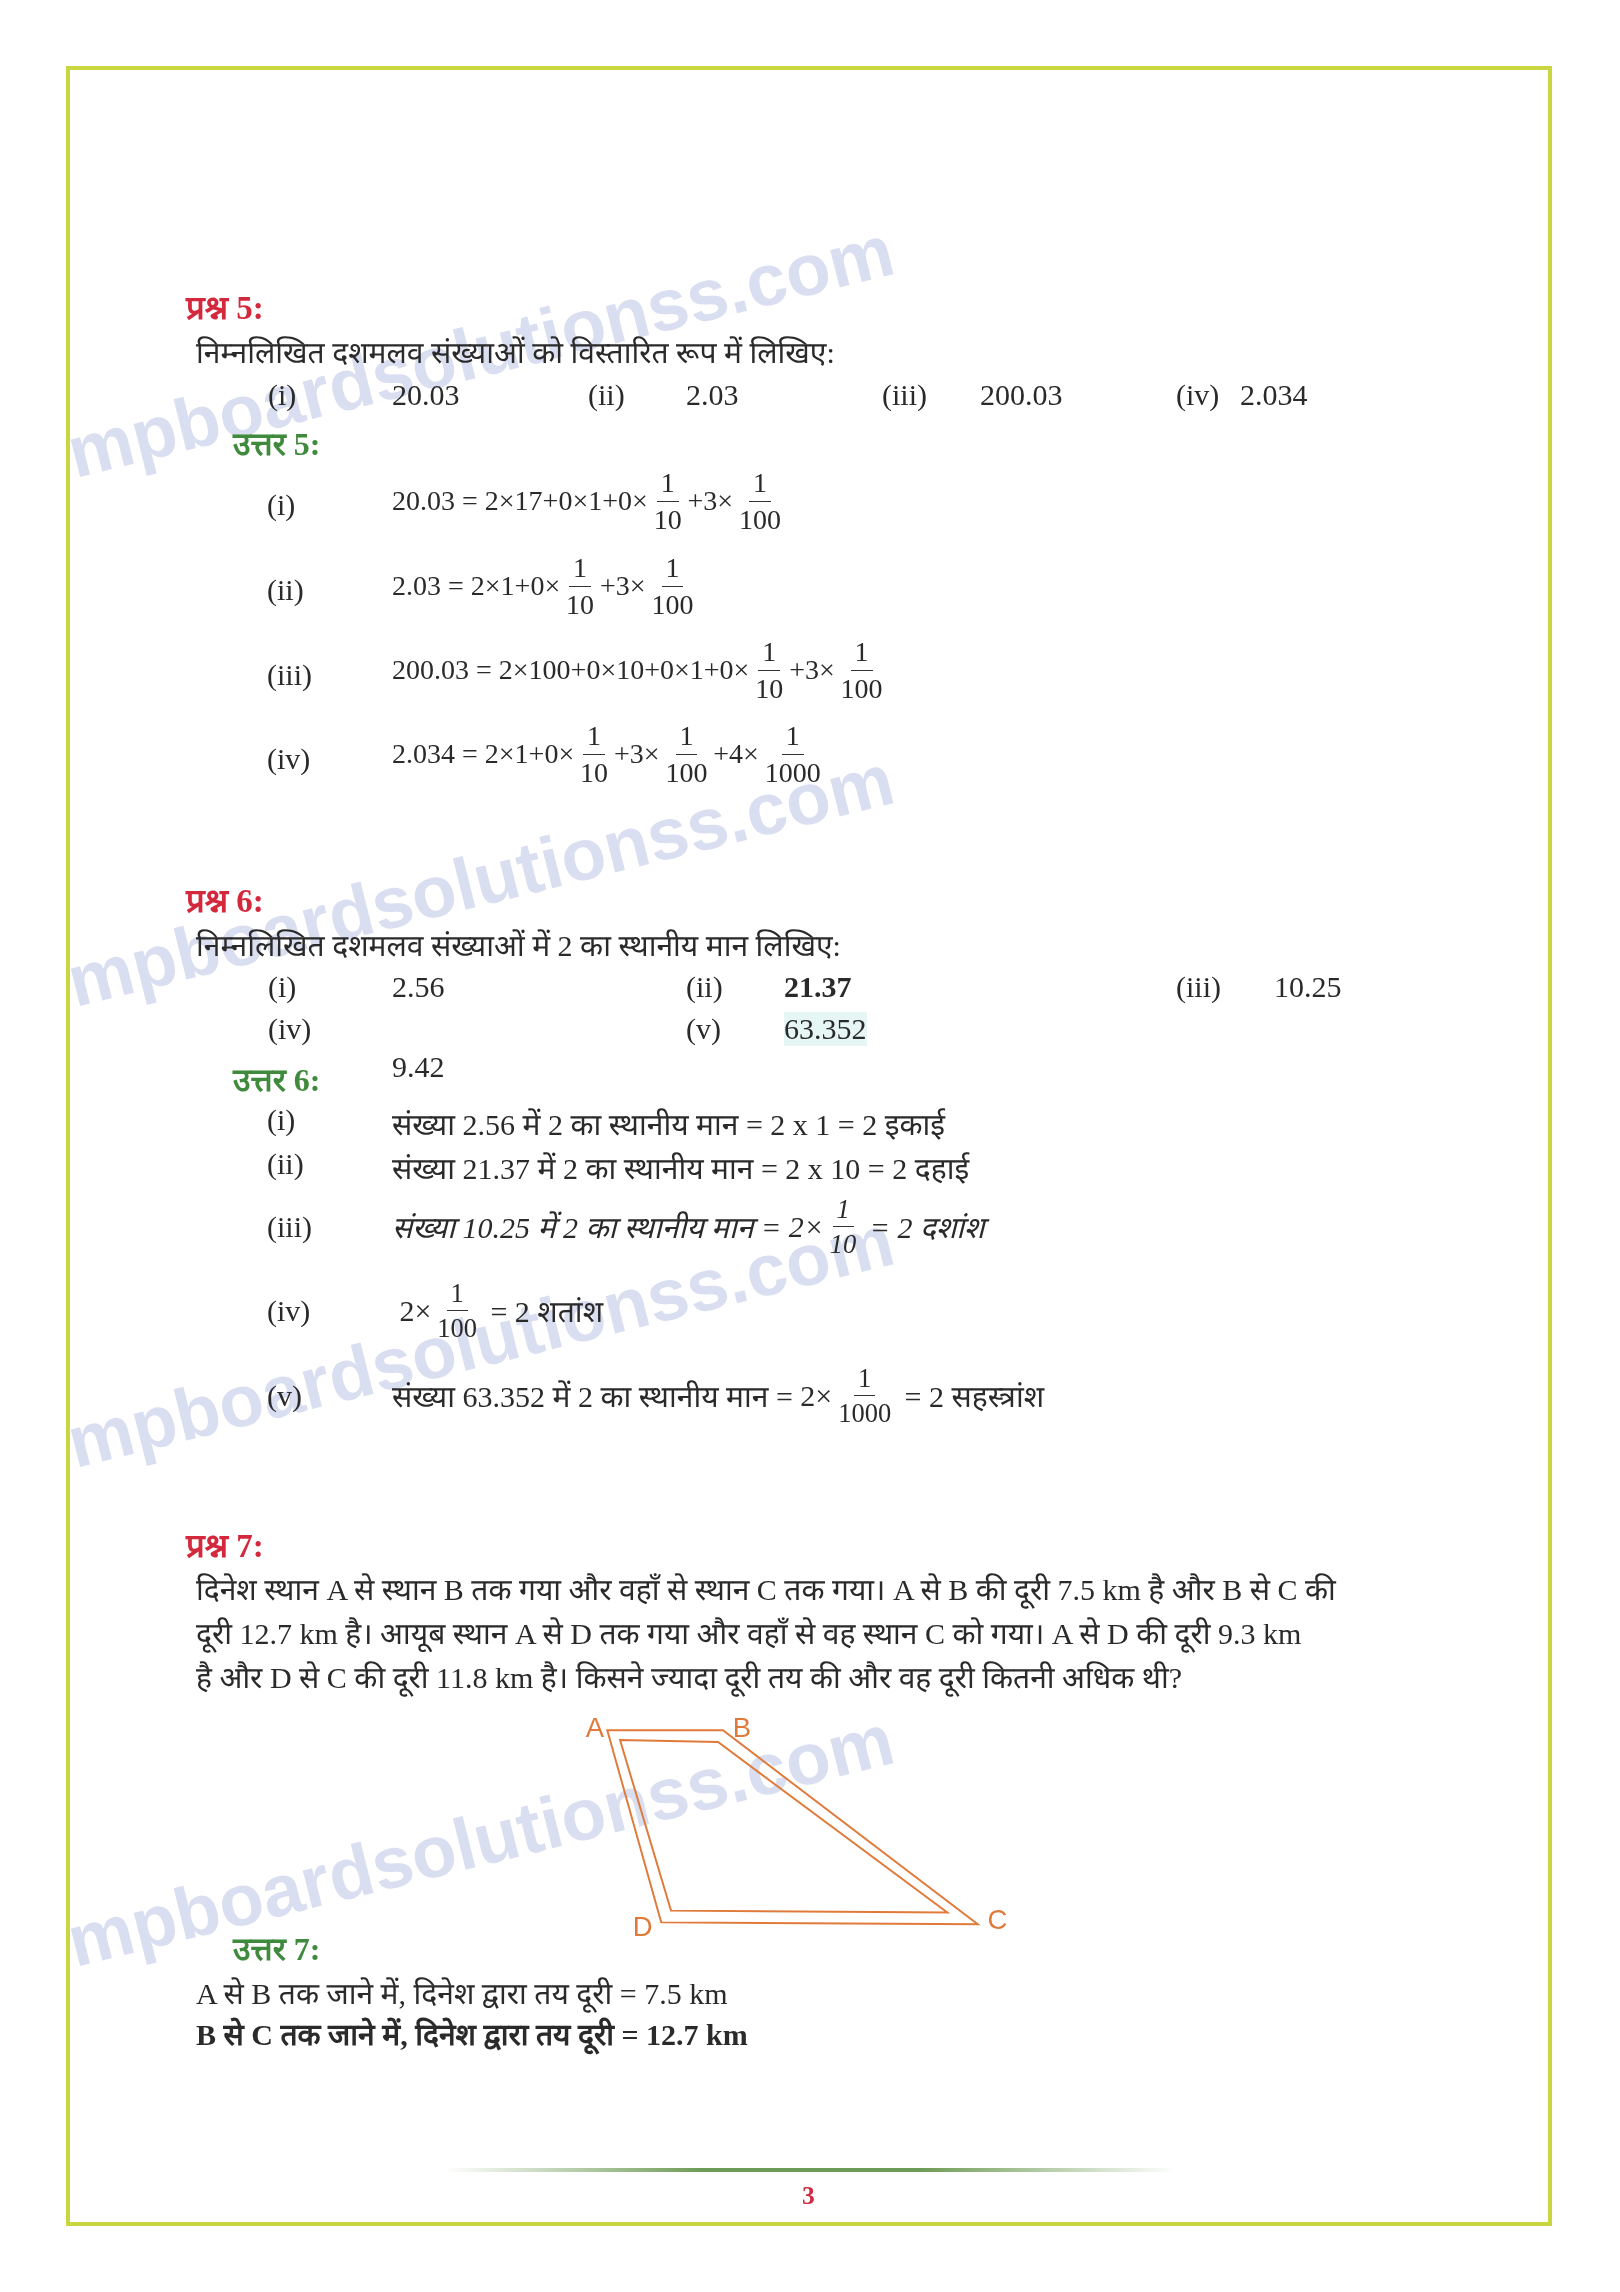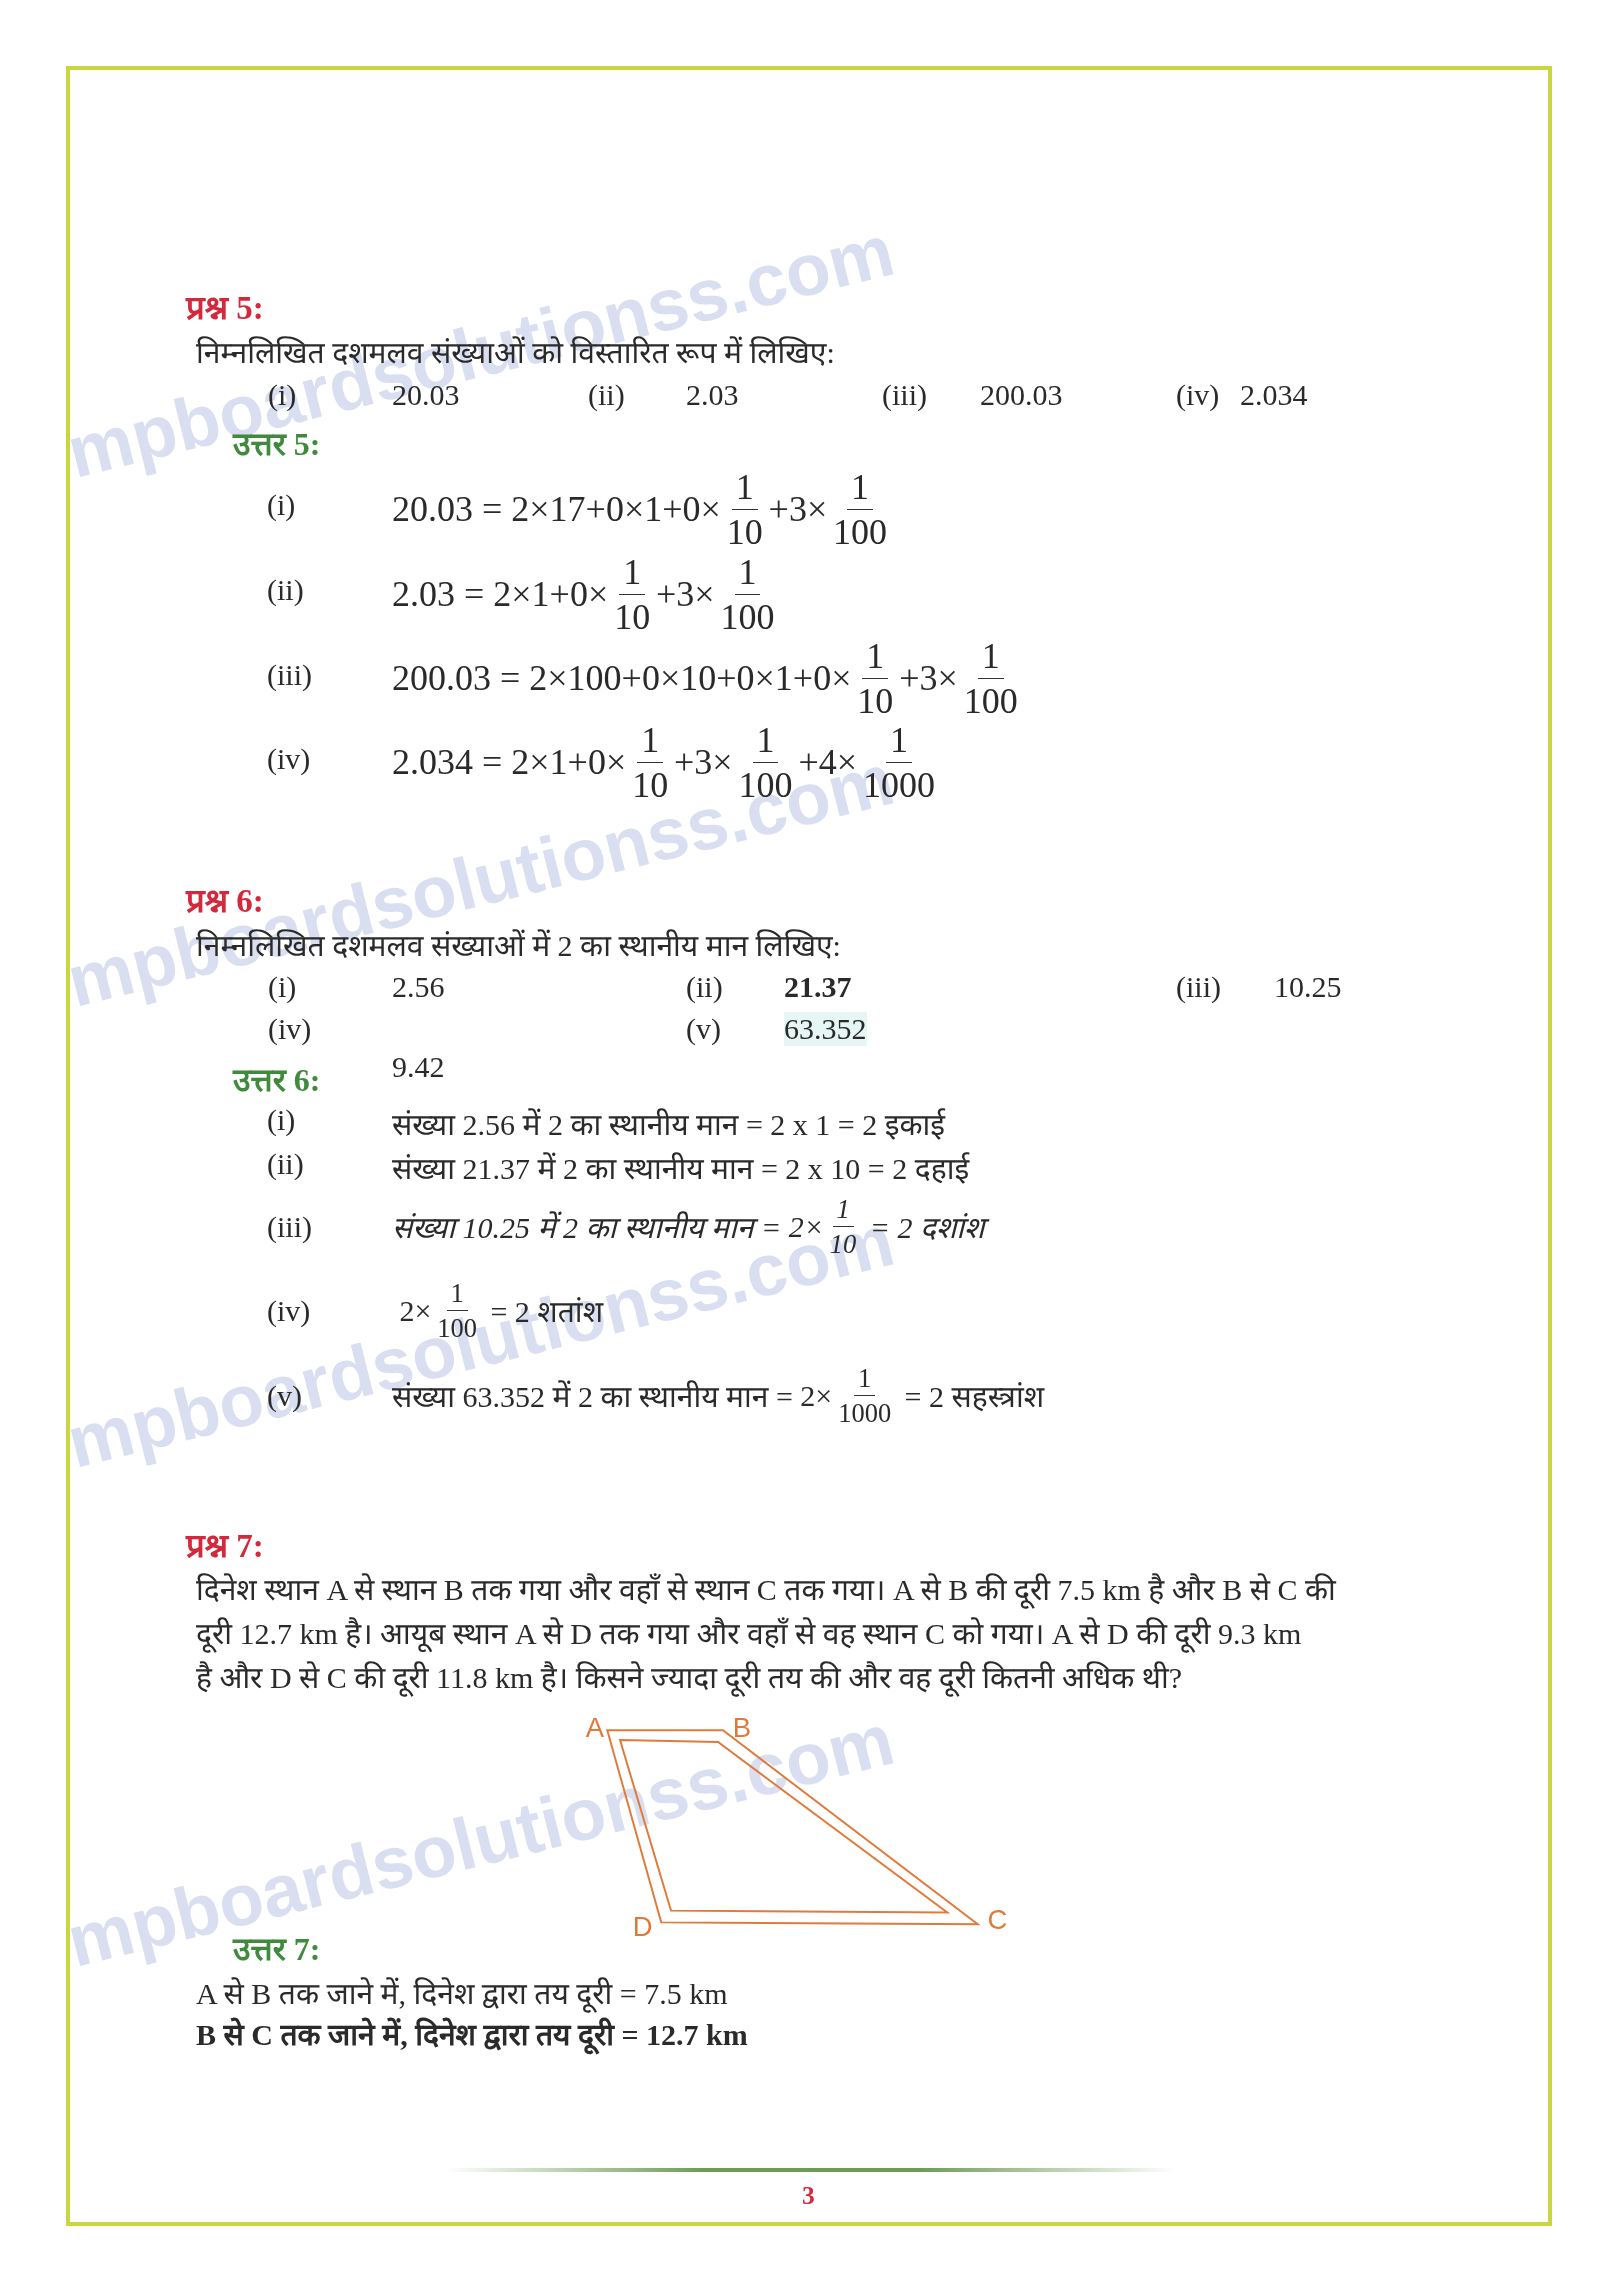--- a/index.html
+++ b/index.html
@@ -4,21 +4,21 @@
 <style>
   html, body { margin: 0; padding: 0; background: #ffffff; }
   body { width: 1620px; height: 2293px; position: relative; overflow: hidden;
          font-family: "Liberation Serif", "DejaVu Serif", serif; color: #2a2a2a; }
   .frame { position: absolute; left: 66px; top: 66px; width: 1486px; height: 2160px;
            border: 4.9px solid #c9d640; box-sizing: border-box; }
   .abs { position: absolute; white-space: nowrap; }
   .qh { color: #d4283c; font-size: 33px; font-weight: bold; }
   .ah { color: #3f8a3c; font-size: 32px; font-weight: bold; }
   .txt { font-size: 30px; }
-  .math { font-size: 36px; display: flex; align-items: center; }
+  .math { font-size: 28px; display: flex; align-items: center; }
   .frac { display: inline-flex; flex-direction: column; align-items: center; margin: 0 2px; line-height: 1; }
   .frac .n { padding: 0 3.9px 3.9px 3.9px; border-bottom: 1.5px solid #333; }
   .frac .d { padding: 3.9px 3.9px 0 3.9px; }
   .wm { position: absolute; color: rgba(120,140,200,0.28); font-family: "Liberation Sans", sans-serif;
         font-weight: bold; font-size: 73px; transform: rotate(-14deg); transform-origin: left center; white-space: nowrap; }
   .hl { background: #e6f6f4; }
   .footer-rule { position: absolute; left: 446px; top: 2168px; width: 730px; height: 3.9px;
                  background: linear-gradient(to right, rgba(120,160,90,0), #6e9c56 35%, #6e9c56 65%, rgba(120,160,90,0)); border-radius: 2px; }
   .page-no { position: absolute; left: 802px; top: 2181px; color: #d4283c; font-size: 25.5px; font-weight: bold; }
 </style>

